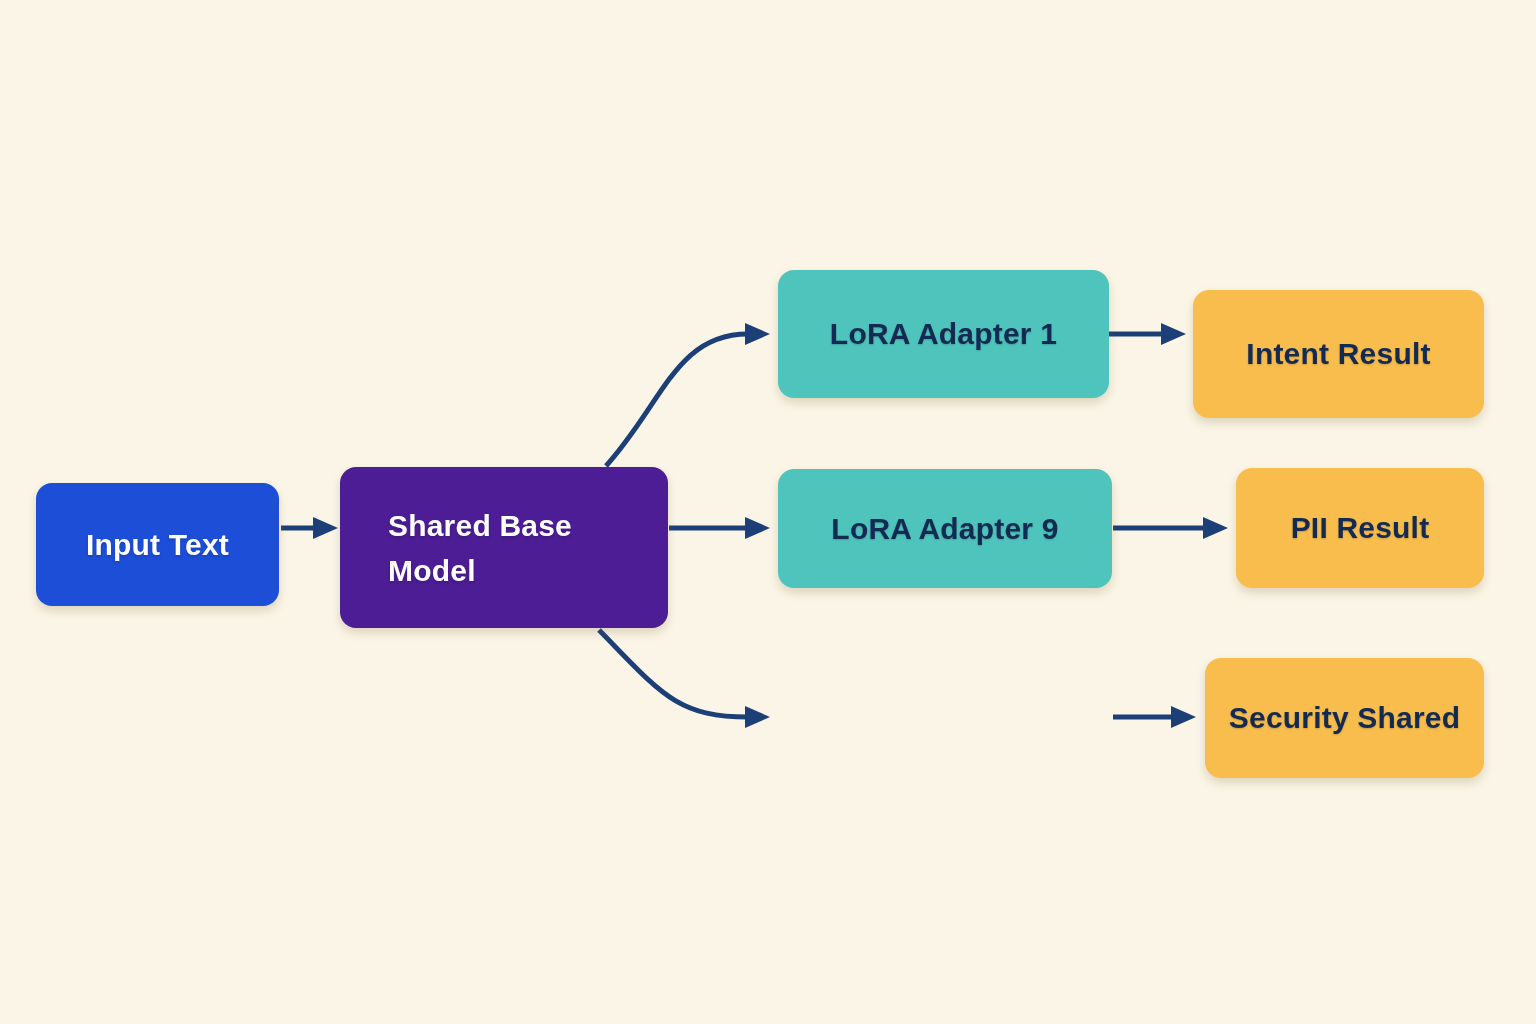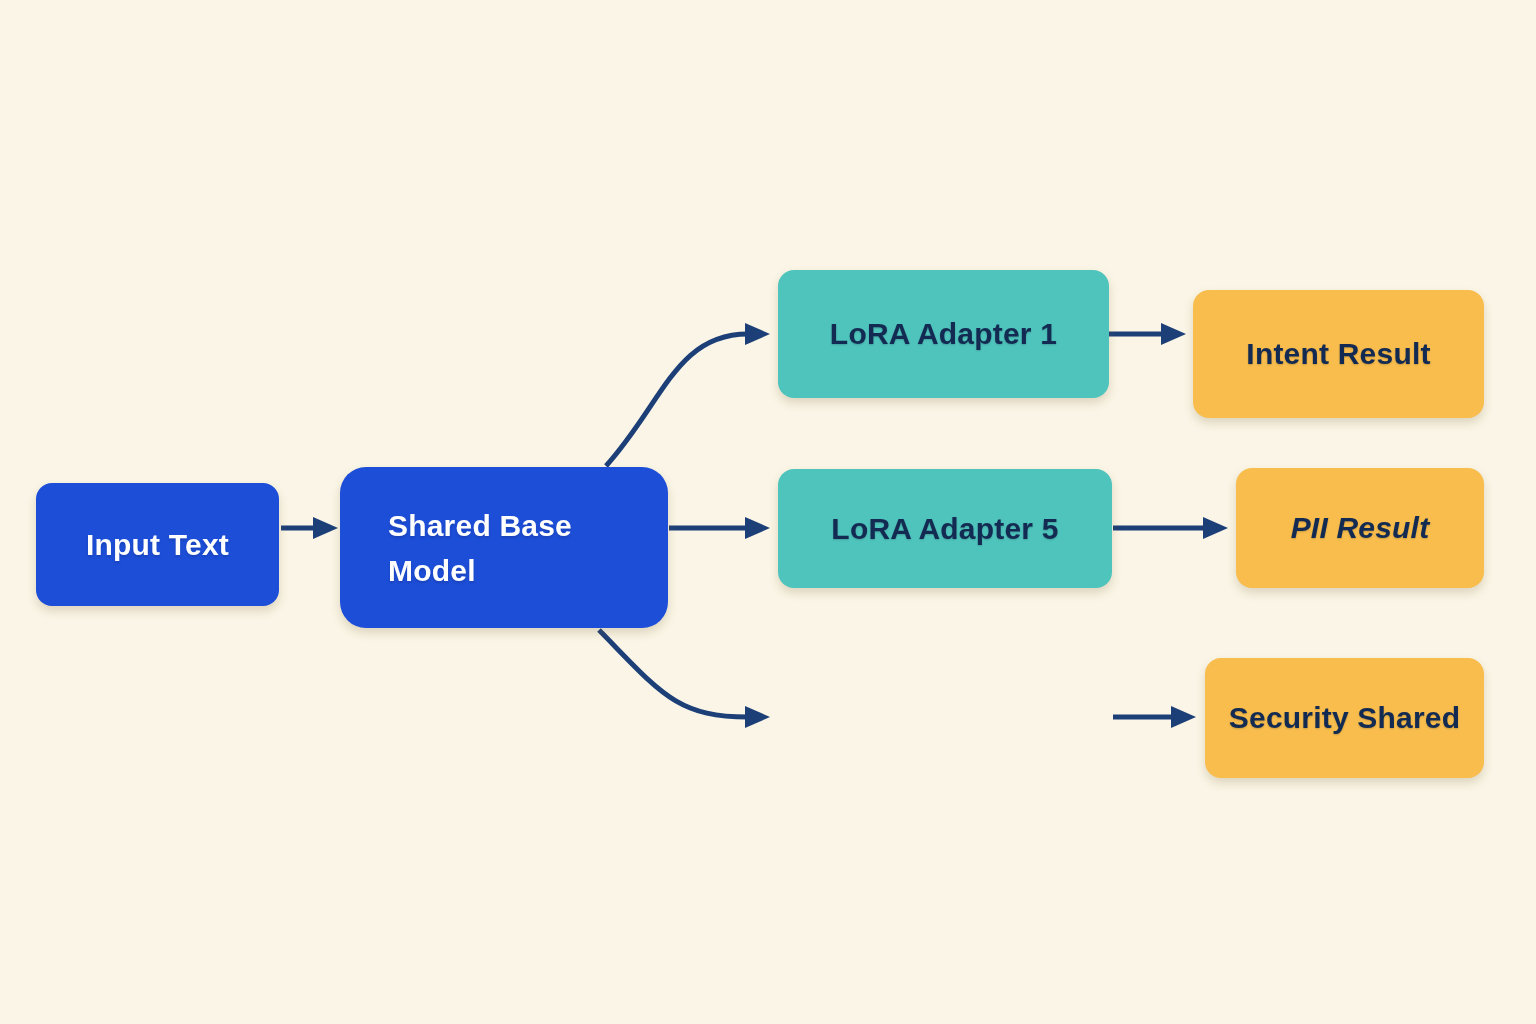--- a/index.html
+++ b/index.html
@@ -37,21 +37,21 @@
   .node .lbl { text-shadow: 0 2px 3px rgba(0,0,0,0.15); }
   .node.dark-text .lbl { text-shadow: 0 1px 2px rgba(0,0,0,0.18); }
 
   .n-input    { left: 36px;   top: 467px; width: 243px; height: 123px; }
   .n-base     { left: 340px;  top: 467px; width: 328px; height: 161px;
                 justify-content: flex-start; padding: 0 55px 0 48px;
                 line-height: 45px; }
   .n-lora1    { left: 778px;  top: 270px; width: 331px; height: 128px; }
   .n-intent   { left: 1193px; top: 270px; width: 291px; height: 128px; }
   .n-lora2    { left: 778px;  top: 469px; width: 334px; height: 119px; }
-  .n-pii      { left: 1236px; top: 468px; width: 248px; height: 120px; font-style: italic; }
+  .n-pii      { left: 1236px; top: 468px; width: 248px; height: 120px; }
   .n-lora3    { left: 778px;  top: 658px; width: 334px; height: 118px; }
   .n-security { left: 1205px; top: 658px; width: 279px; height: 120px; }
 </style>
 </head>
 <body>
 
 <div class="canvas">
 
   <svg class="edge-layer" viewBox="0 0 1536 1024" xmlns="http://www.w3.org/2000/svg">
     <defs>
@@ -65,30 +65,30 @@
     <path class="edge" d="M 599 630 C 660 692, 676 717, 748 717" marker-end="url(#arrowhead)"></path>
     <path class="edge" d="M 1109 334 H 1164" marker-end="url(#arrowhead)"></path>
     <path class="edge" d="M 1113 528 H 1206" marker-end="url(#arrowhead)"></path>
     <path class="edge" d="M 1113 717 H 1174" marker-end="url(#arrowhead)"></path>
   </svg>
 
   <div class="node n-input" style="background-color: #1d4ed8; color: rgb(255, 255, 255); margin-top: 16px;">
     <span class="lbl">Input Text</span>
   </div>
 
-  <div class="node n-base" style="background-color: #1d4ed8; color: rgb(255, 255, 255); border-radius: 26px;">
+  <div class="node n-base" style="background-color: #4c1d95; color: rgb(255, 255, 255);">
     <span class="lbl">Shared Base Model</span>
   </div>
 
   <div class="node n-lora1 dark-text" style="background-color: rgb(79, 196, 189); color: rgb(19, 43, 82);">
     <span class="lbl">LoRA Adapter 1</span>
   </div>
 
   <div class="node n-lora2 dark-text" style="background-color: rgb(79, 196, 189); color: rgb(19, 43, 82);">
-    <span class="lbl">LoRA Adapter 5</span>
+    <span class="lbl">LoRA Adapter 9</span>
   </div>
 
 
   <div class="node n-intent dark-text" style="background-color: rgb(248, 189, 77); color: rgb(19, 43, 82); margin-top: 20px;">
     <span class="lbl">Intent Result</span>
   </div>
 
   <div class="node n-pii dark-text" style="background-color: rgb(248, 189, 77); color: rgb(19, 43, 82);">
     <span class="lbl">PII Result</span>
   </div>

